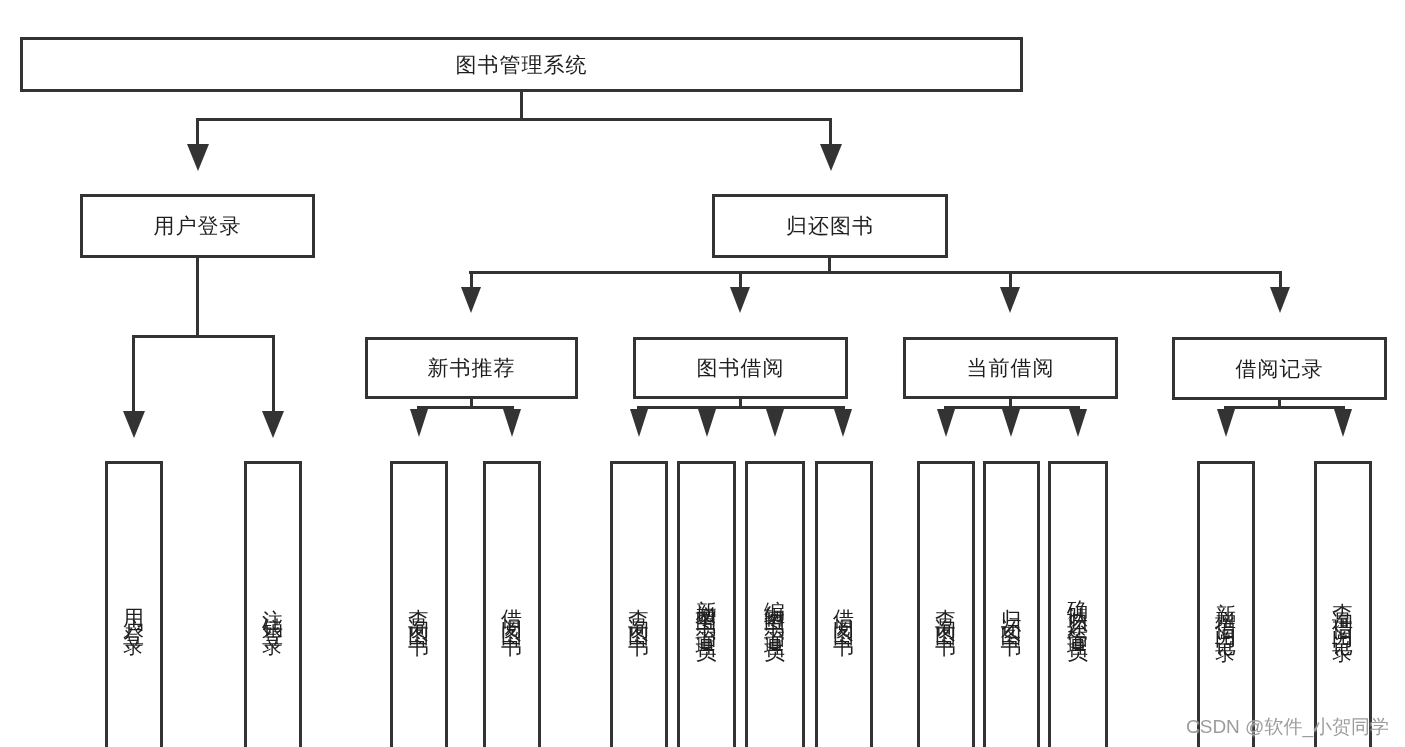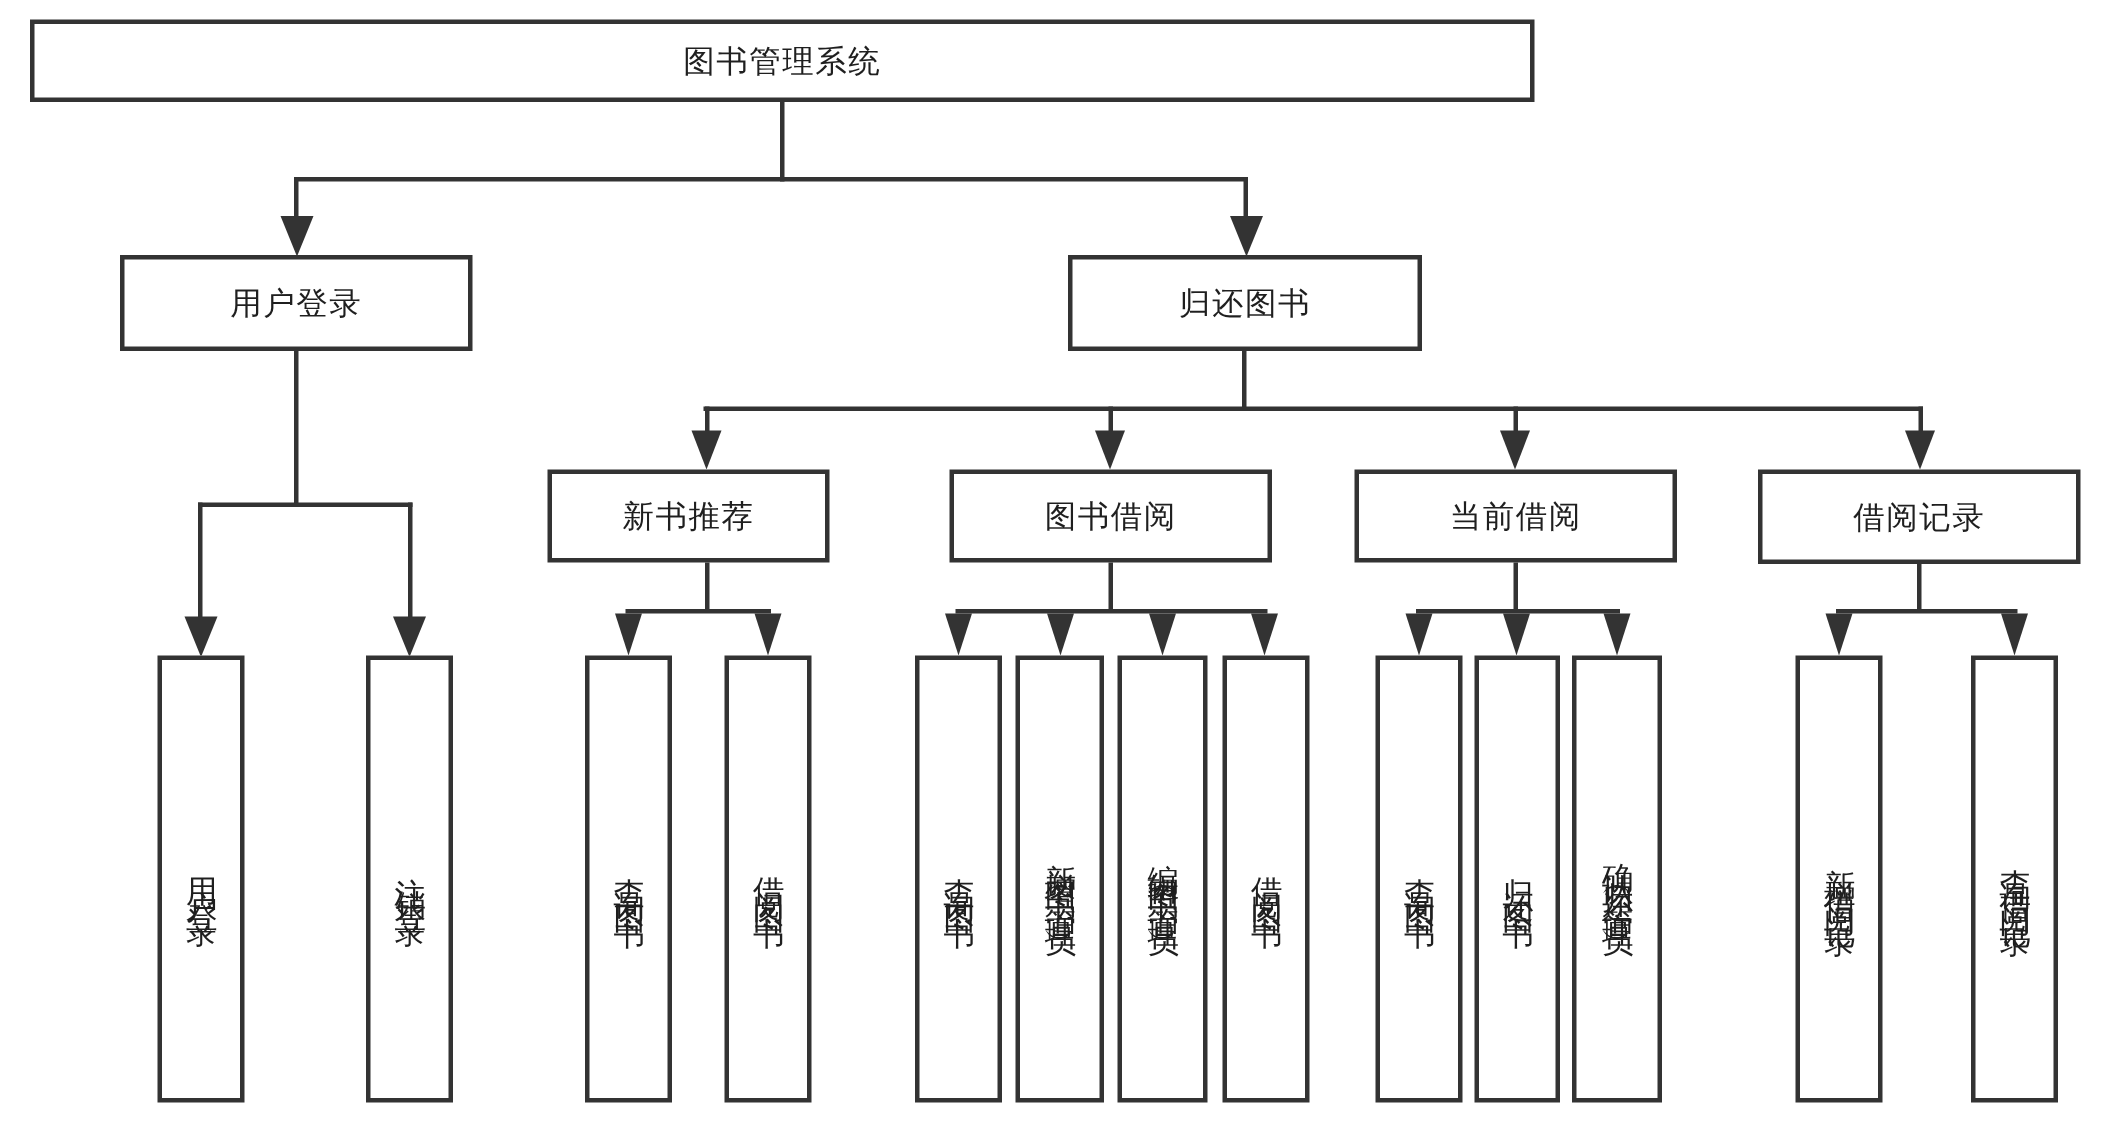--- a/index.html
+++ b/index.html
@@ -2,21 +2,21 @@
 <html><head>
 <meta charset="utf-8">
 <style>
   html,body{margin:0;padding:0;background:#ffffff;}
   #stage{
     position:relative;width:1405px;height:747px;background:#ffffff;overflow:hidden;
     font-family:"Liberation Sans","DejaVu Sans",sans-serif;
   }
   .box{
     position:absolute;box-sizing:border-box;border:3px solid #333333;background:#ffffff;
-    display:flex;align-items:center;justify-content:center;color:#1f1f1f;
+    display:flex;align-items:center;justify-content:center;color:#1f1f1f;margin-top:24px;
   }
   .hlabel{font-size:21px;letter-spacing:1px;white-space:nowrap;}
   .vleaf{top:437px;height:298px;}
   .vtext{
     writing-mode:vertical-rl;text-orientation:mixed;
     font-size:21px;letter-spacing:9px;line-height:1;white-space:nowrap;color:#1f1f1f;
   }
   .ln{position:absolute;background:#333333;}
   .arw{
     position:absolute;width:0;height:0;
@@ -88,21 +88,21 @@
     <span class="hlabel">图书管理系统</span>
   </div>
 
   <div class="box" style="left:80px;top:170px;width:235px;height:64px">
     <span class="hlabel">用户登录</span>
   </div>
   <div class="box" style="left:712px;top:170px;width:236px;height:64px">
     <span class="hlabel">归还图书</span>
   </div>
 
-  <div class="box" style="left:365px;top:313px;width:188px;height:62px">
+  <div class="box" style="left:365px;top:313px;width:213px;height:62px">
     <span class="hlabel">新书推荐</span>
   </div>
   <div class="box" style="left:903px;top:313px;width:215px;height:62px">
     <span class="hlabel">当前借阅</span>
   </div>
   <div class="box" style="left:633px;top:313px;width:215px;height:62px">
     <span class="hlabel">图书借阅</span>
   </div>
   <div class="box" style="left:1172px;top:313px;width:215px;height:63px">
     <span class="hlabel">借阅记录</span>
@@ -145,14 +145,15 @@
     <span class="vtext" style="letter-spacing:6px">确认归还（管理员）</span>
   </div>
 
   <div class="box vleaf" style="left:1197px;width:58px">
     <span class="vtext" style="letter-spacing:8px">新增借阅记录</span>
   </div>
   <div class="box vleaf" style="left:1314px;width:58px">
     <span class="vtext" style="letter-spacing:8px">查询借阅记录</span>
   </div>
 
+  <div id="watermark">CSDN @软件_小贺同学</div>
 
 </div>
 
 </body></html>

